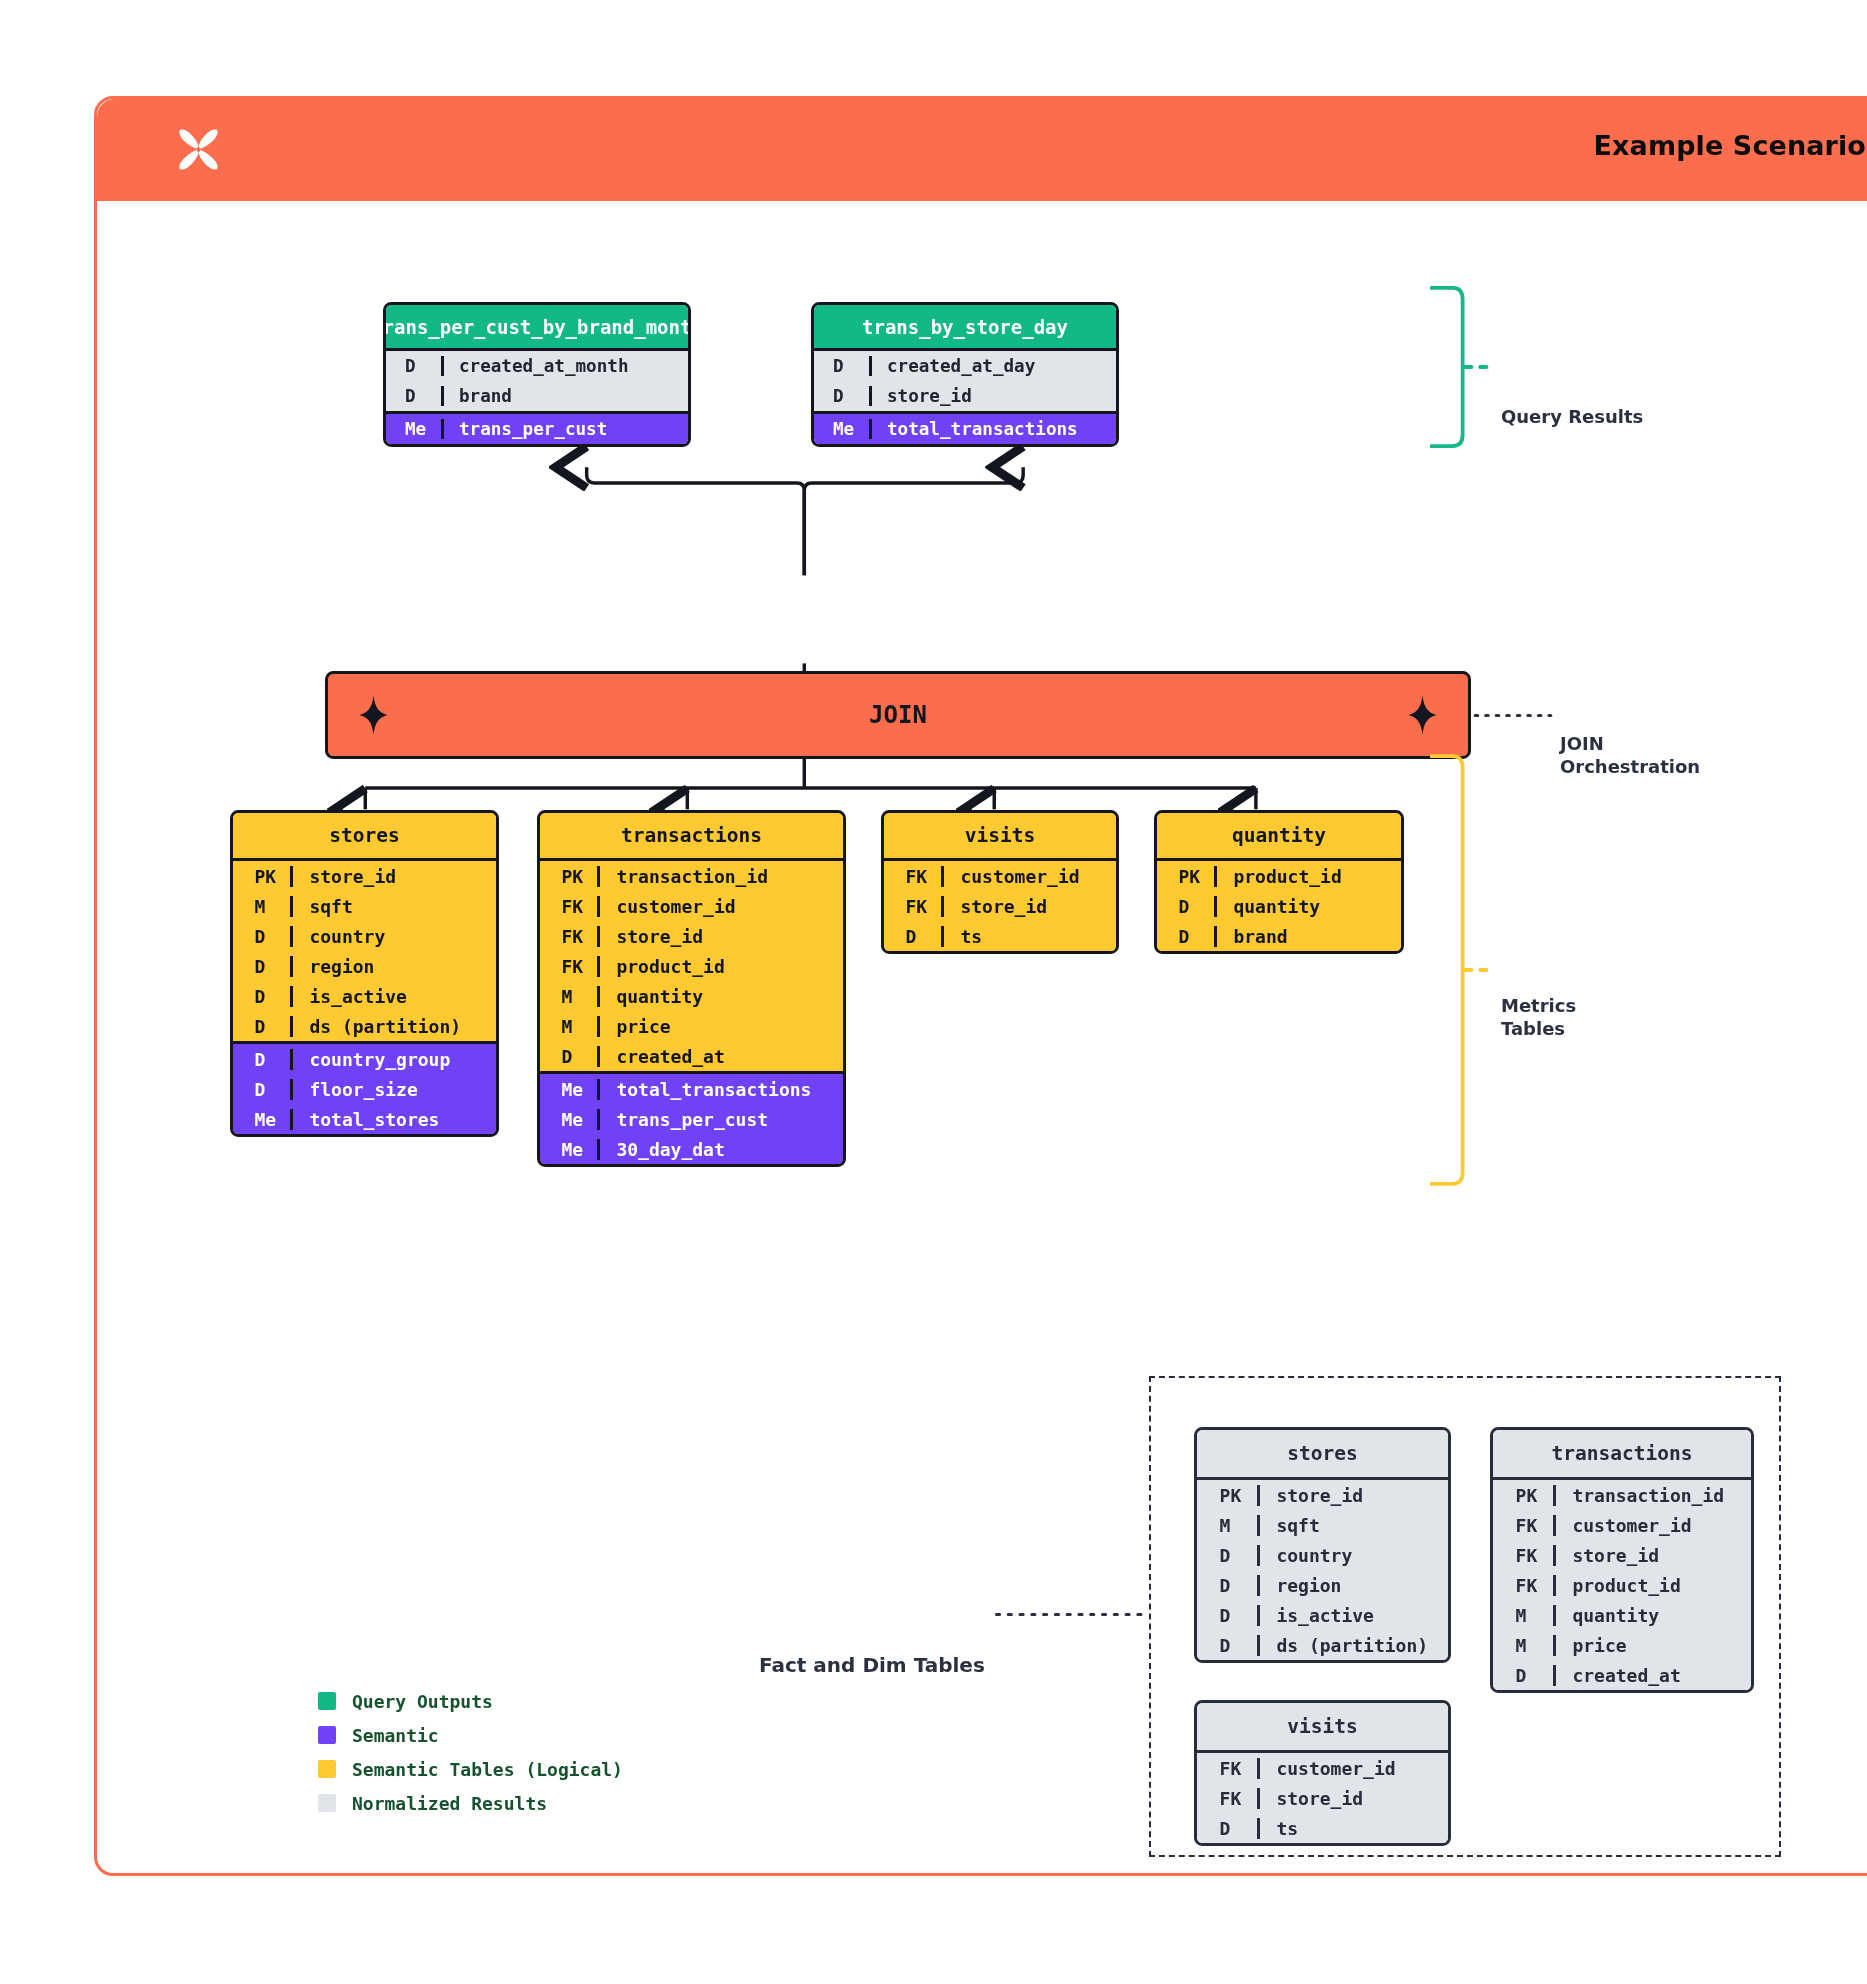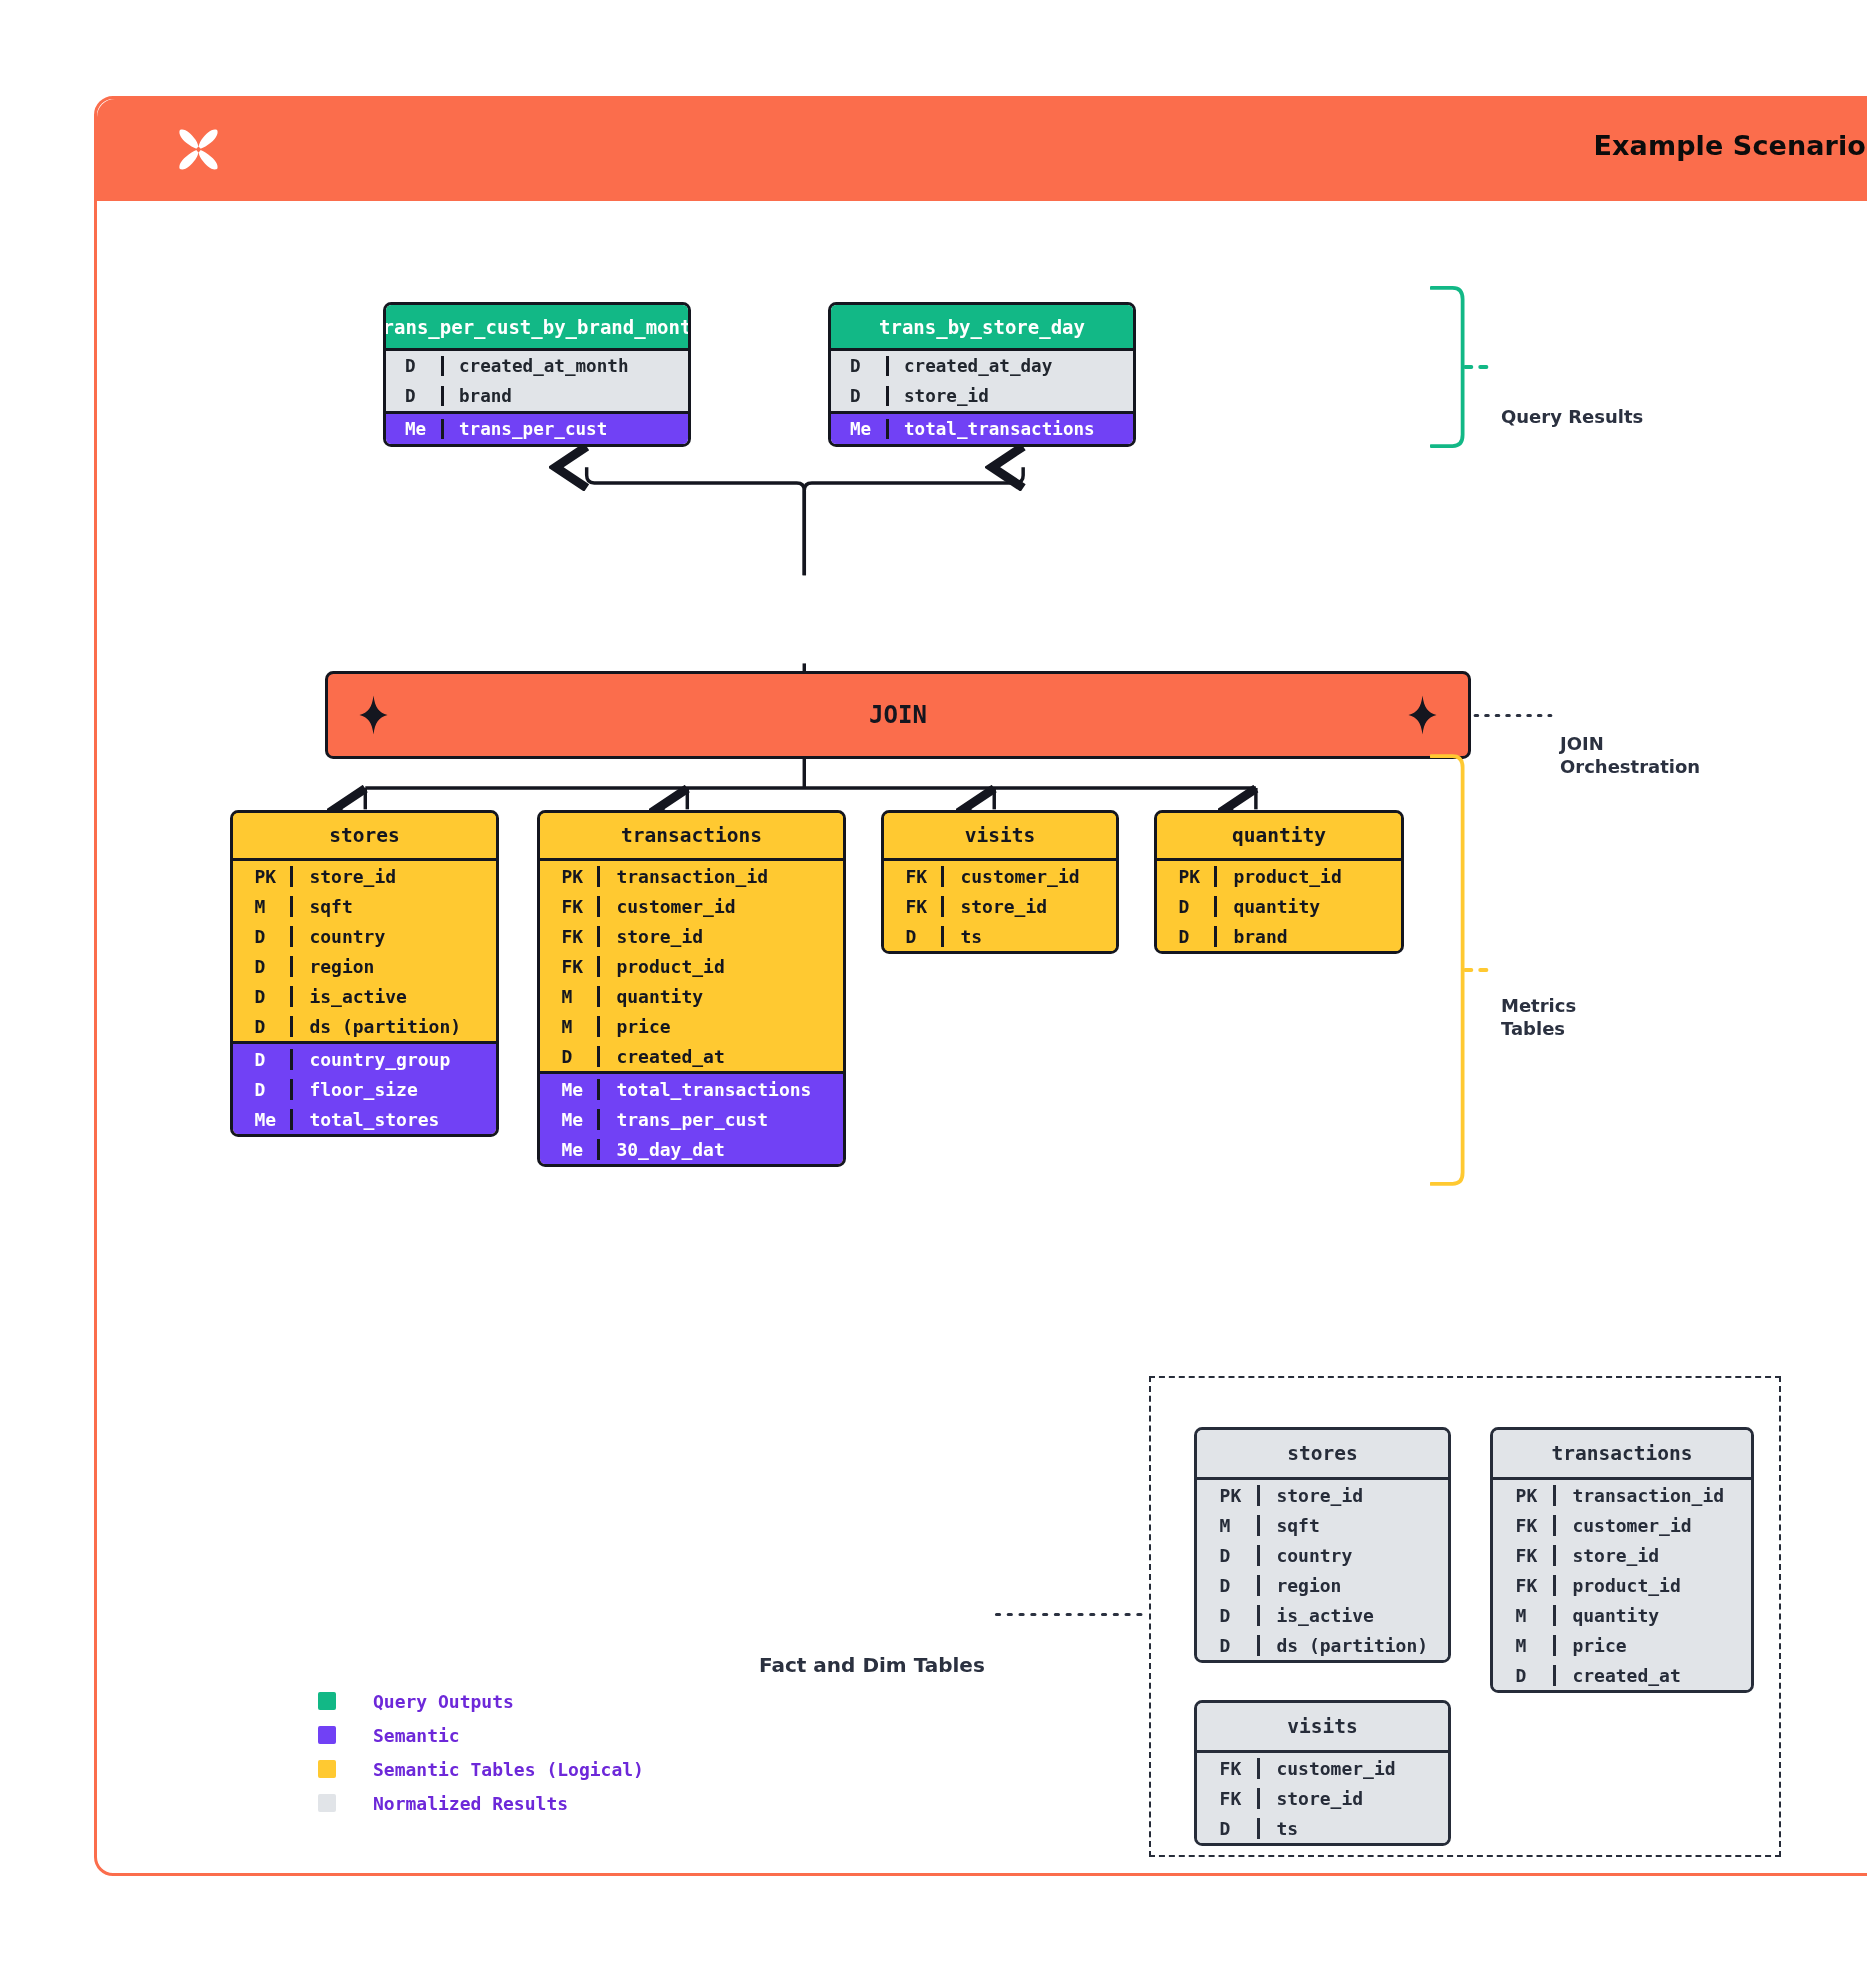--- a/index.html
+++ b/index.html
@@ -71,21 +71,21 @@
       color:#2b3140;font-size:18px;line-height:1.28;margin-top:48px;}
 
   
   .dotbox{position:absolute;left:1052px;top:1277px;width:632px;height:481px;
       border:2.5px dashed #262c39;box-sizing:border-box;}
 
   
   .legend{position:absolute;left:221px;top:1585px;}
   .lg-row{display:flex;align-items:center;height:34px;}
   .lg-sw{width:17.6px;height:17.6px;border-radius:1.9px;margin-right:16.4px;flex:0 0 auto;}
-  .lg-tx{font-family:"DejaVu Sans Mono",monospace;font-size:18px;font-weight:700;color:#6d28d9;margin-left:21px;}
+  .lg-tx{font-family:"DejaVu Sans Mono",monospace;font-size:18px;font-weight:700;color:#14532d;}
 </style>
 </head>
 <body>
 
 <div class="stage">
 
   <div class="card">
 
     <div class="card-header">
       <svg class="brand-logo" viewBox="0 0 100 100">
@@ -136,21 +136,21 @@
         </div>
       </div>
       <div class="rows grp-met seg-border-top">
         <div class="row">
           <div class="key vsep">Me</div>
           <div class="col">trans_per_cust</div>
         </div>
       </div>
     </div>
 
-    <div class="tbl t-green" style="left:731px;top:203px;width:308px;">
+    <div class="tbl t-green" style="left:714px;top:203px;width:308px;">
       <div class="thead">trans_by_store_day</div>
       <div class="rows grp-dim seg-border-top">
         <div class="row">
           <div class="key vsep">D</div>
           <div class="col">created_at_day</div>
         </div>
         <div class="row">
           <div class="key vsep">D</div>
           <div class="col">store_id</div>
         </div>

